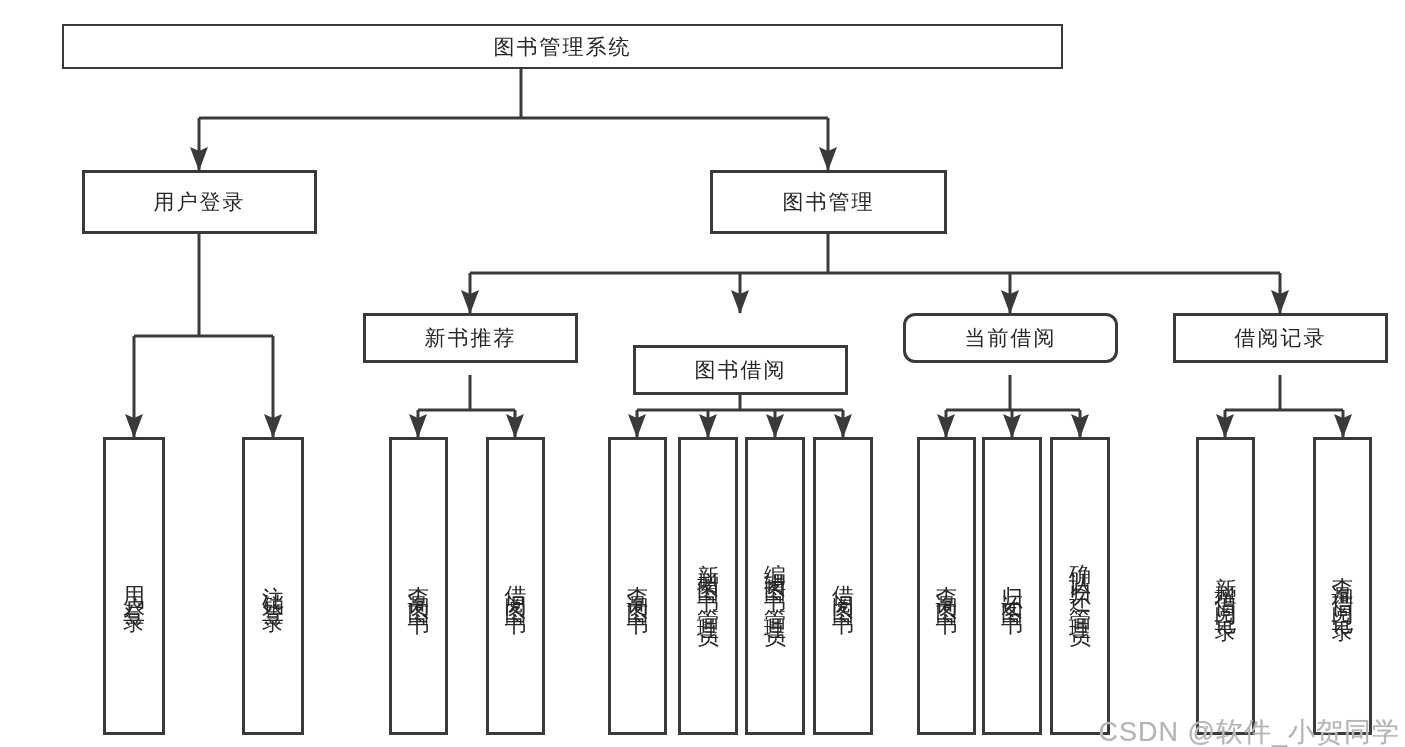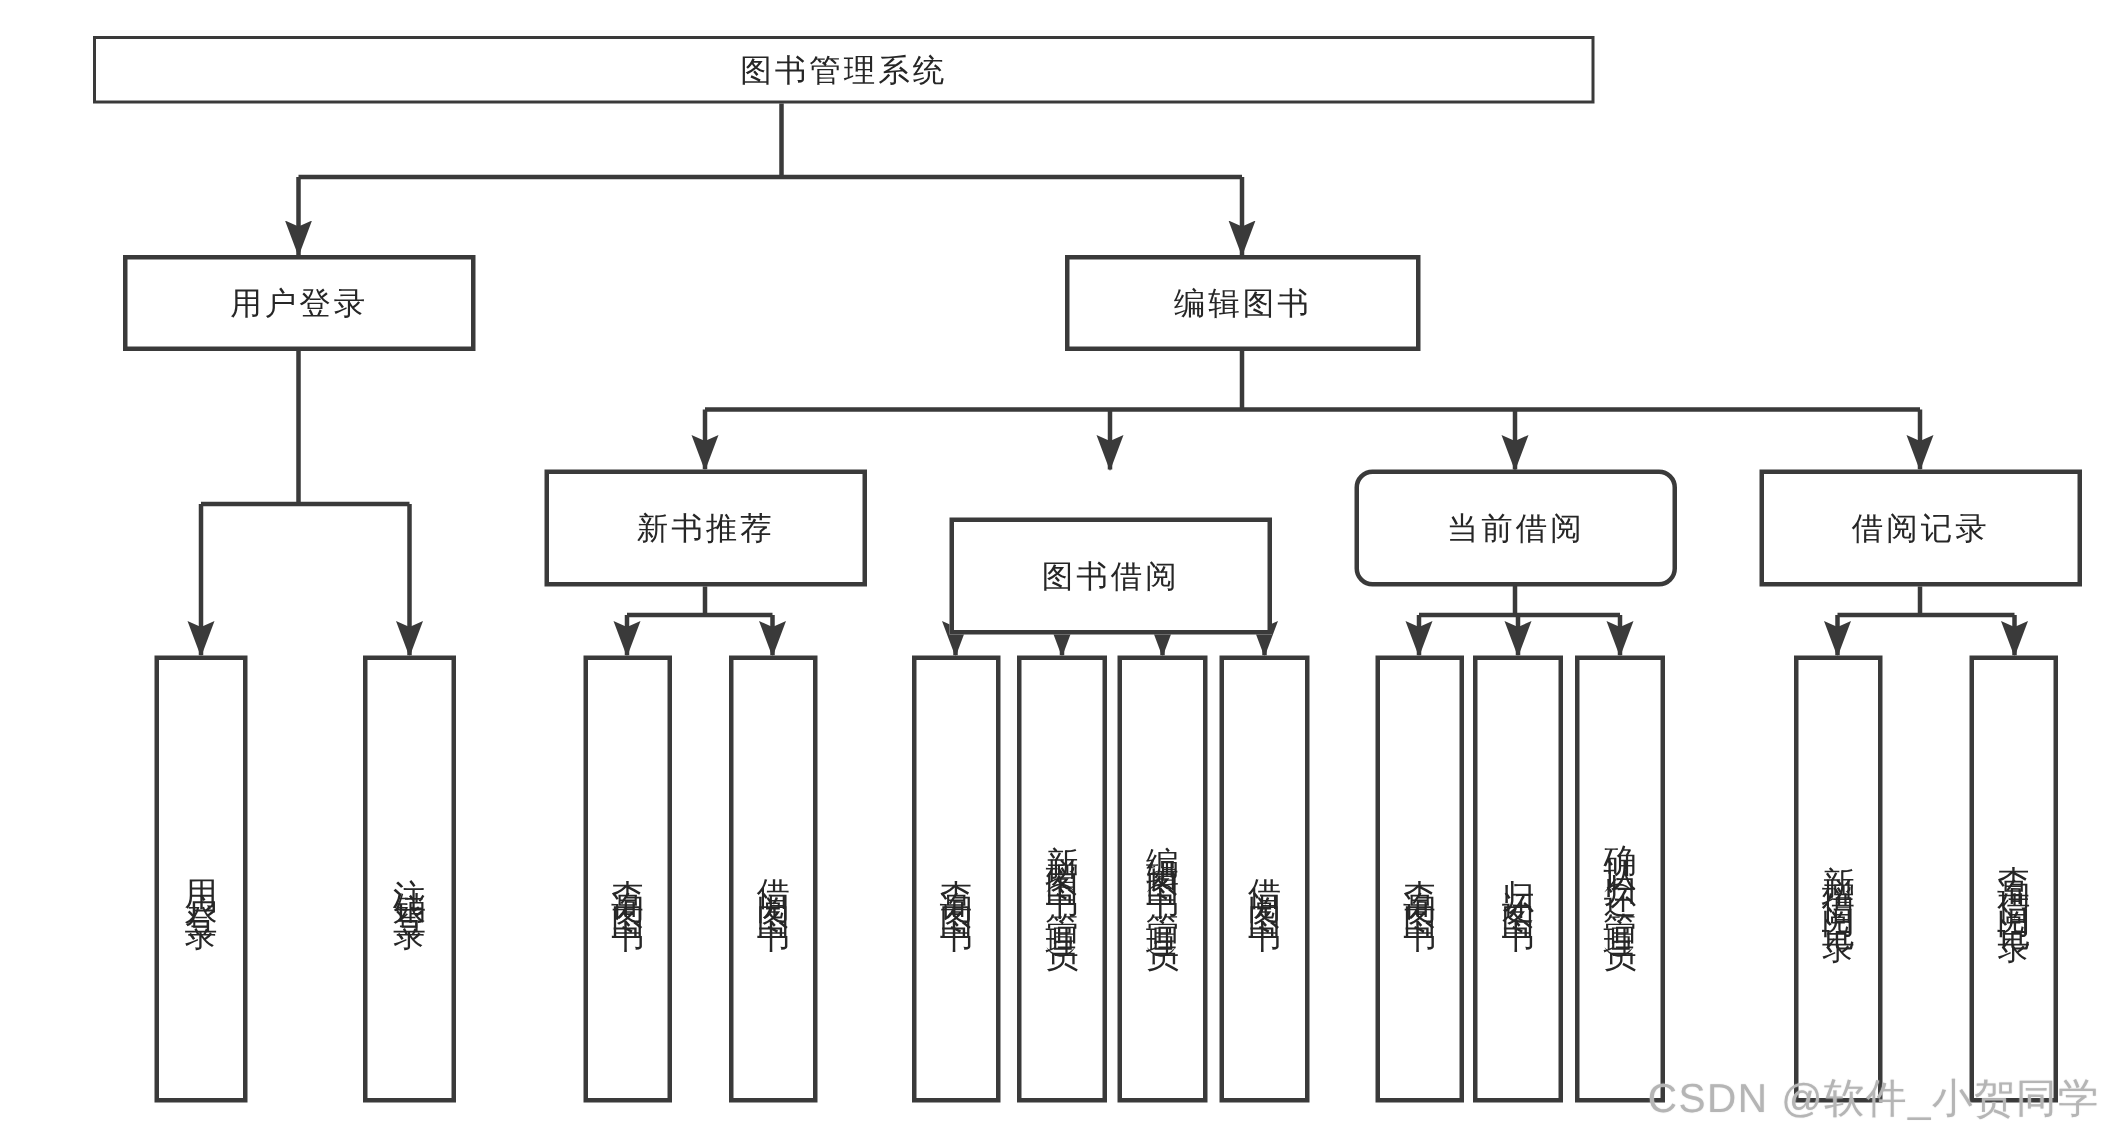--- a/index.html
+++ b/index.html
@@ -39,21 +39,21 @@
   }
   .node.root {
     left: 21px; top: 24px; width: 1001px; height: 45px;
     border-width: 2px;
     margin-left: 41px;
   }
   .node.branch {
     width: 235px; height: 64px;
   }
   .node.mid {
-    width: 215px; height: 78px;
+    width: 215px; height: 50px;
   }
   .node.leaf {
     width: 60px; height: 298px; top: 437px;
     writing-mode: vertical-rl;
     text-orientation: mixed;
     letter-spacing: 9px;
     font-size: 22px;
     line-height: 1;
     white-space: normal;
   }
@@ -111,21 +111,21 @@
     <line x1="1012" y1="410" x2="1012" y2="437" stroke="#3a3a3a" stroke-width="3" marker-end="url(#arrow)"></line>
     <line x1="1080" y1="410" x2="1080" y2="437" stroke="#3a3a3a" stroke-width="3" marker-end="url(#arrow)"></line>
 
     <line x1="1225" y1="410" x2="1225" y2="437" stroke="#3a3a3a" stroke-width="3" marker-end="url(#arrow)"></line>
     <line x1="1343" y1="410" x2="1343" y2="437" stroke="#3a3a3a" stroke-width="3" marker-end="url(#arrow)"></line>
   </svg>
 
   <div class="node root">图书管理系统</div>
 
   <div class="node branch" style="left:82px; top:170px;">用户登录</div>
-  <div class="node branch" style="left:710px; top:170px; width:237px;">编辑图书</div>
+  <div class="node branch" style="left:710px; top:170px; width:237px;">图书管理</div>
 
   <div class="node mid" style="left:363px; top:313px;">新书推荐</div>
   <div class="node mid" style="left:633px; top:313px;margin-top:32px;">图书借阅</div>
   <div class="node mid" style="left:903px; top:313px;border-radius:12px;">当前借阅</div>
   <div class="node mid" style="left:1173px; top:313px;">借阅记录</div>
 
   <div class="node leaf" style="left:103px; width:62px;">用户登录</div>
   <div class="node leaf" style="left:242px; width:62px;">注销登录</div>
 
   <div class="node leaf" style="left:389px; width:59px;">查询图书</div>

